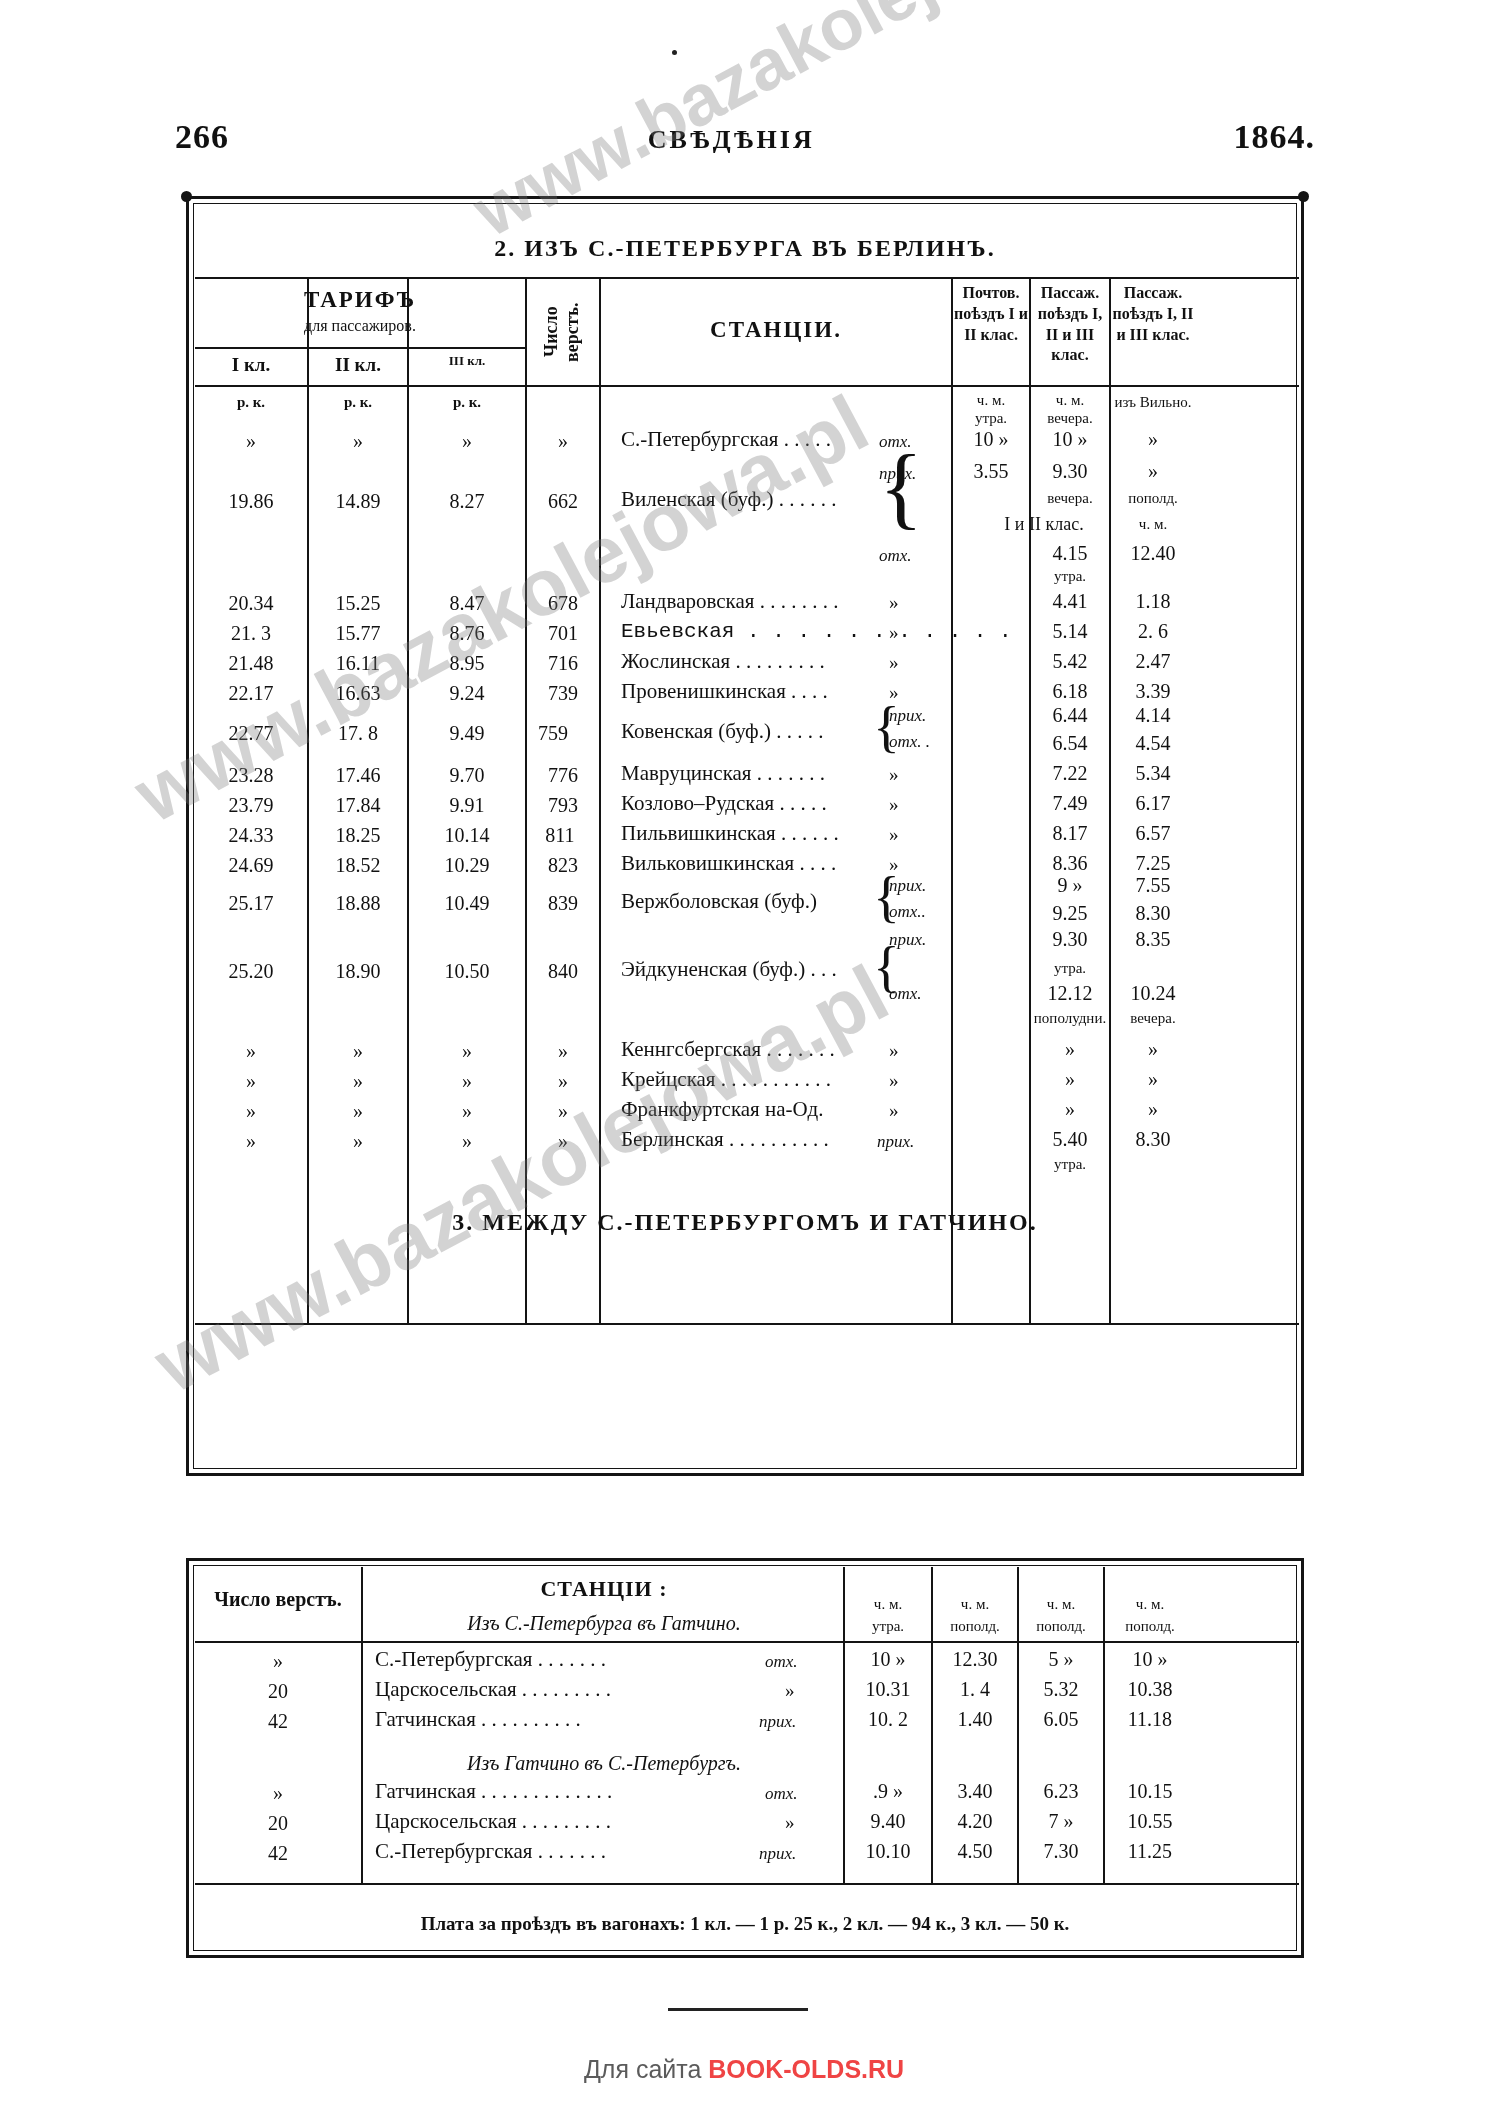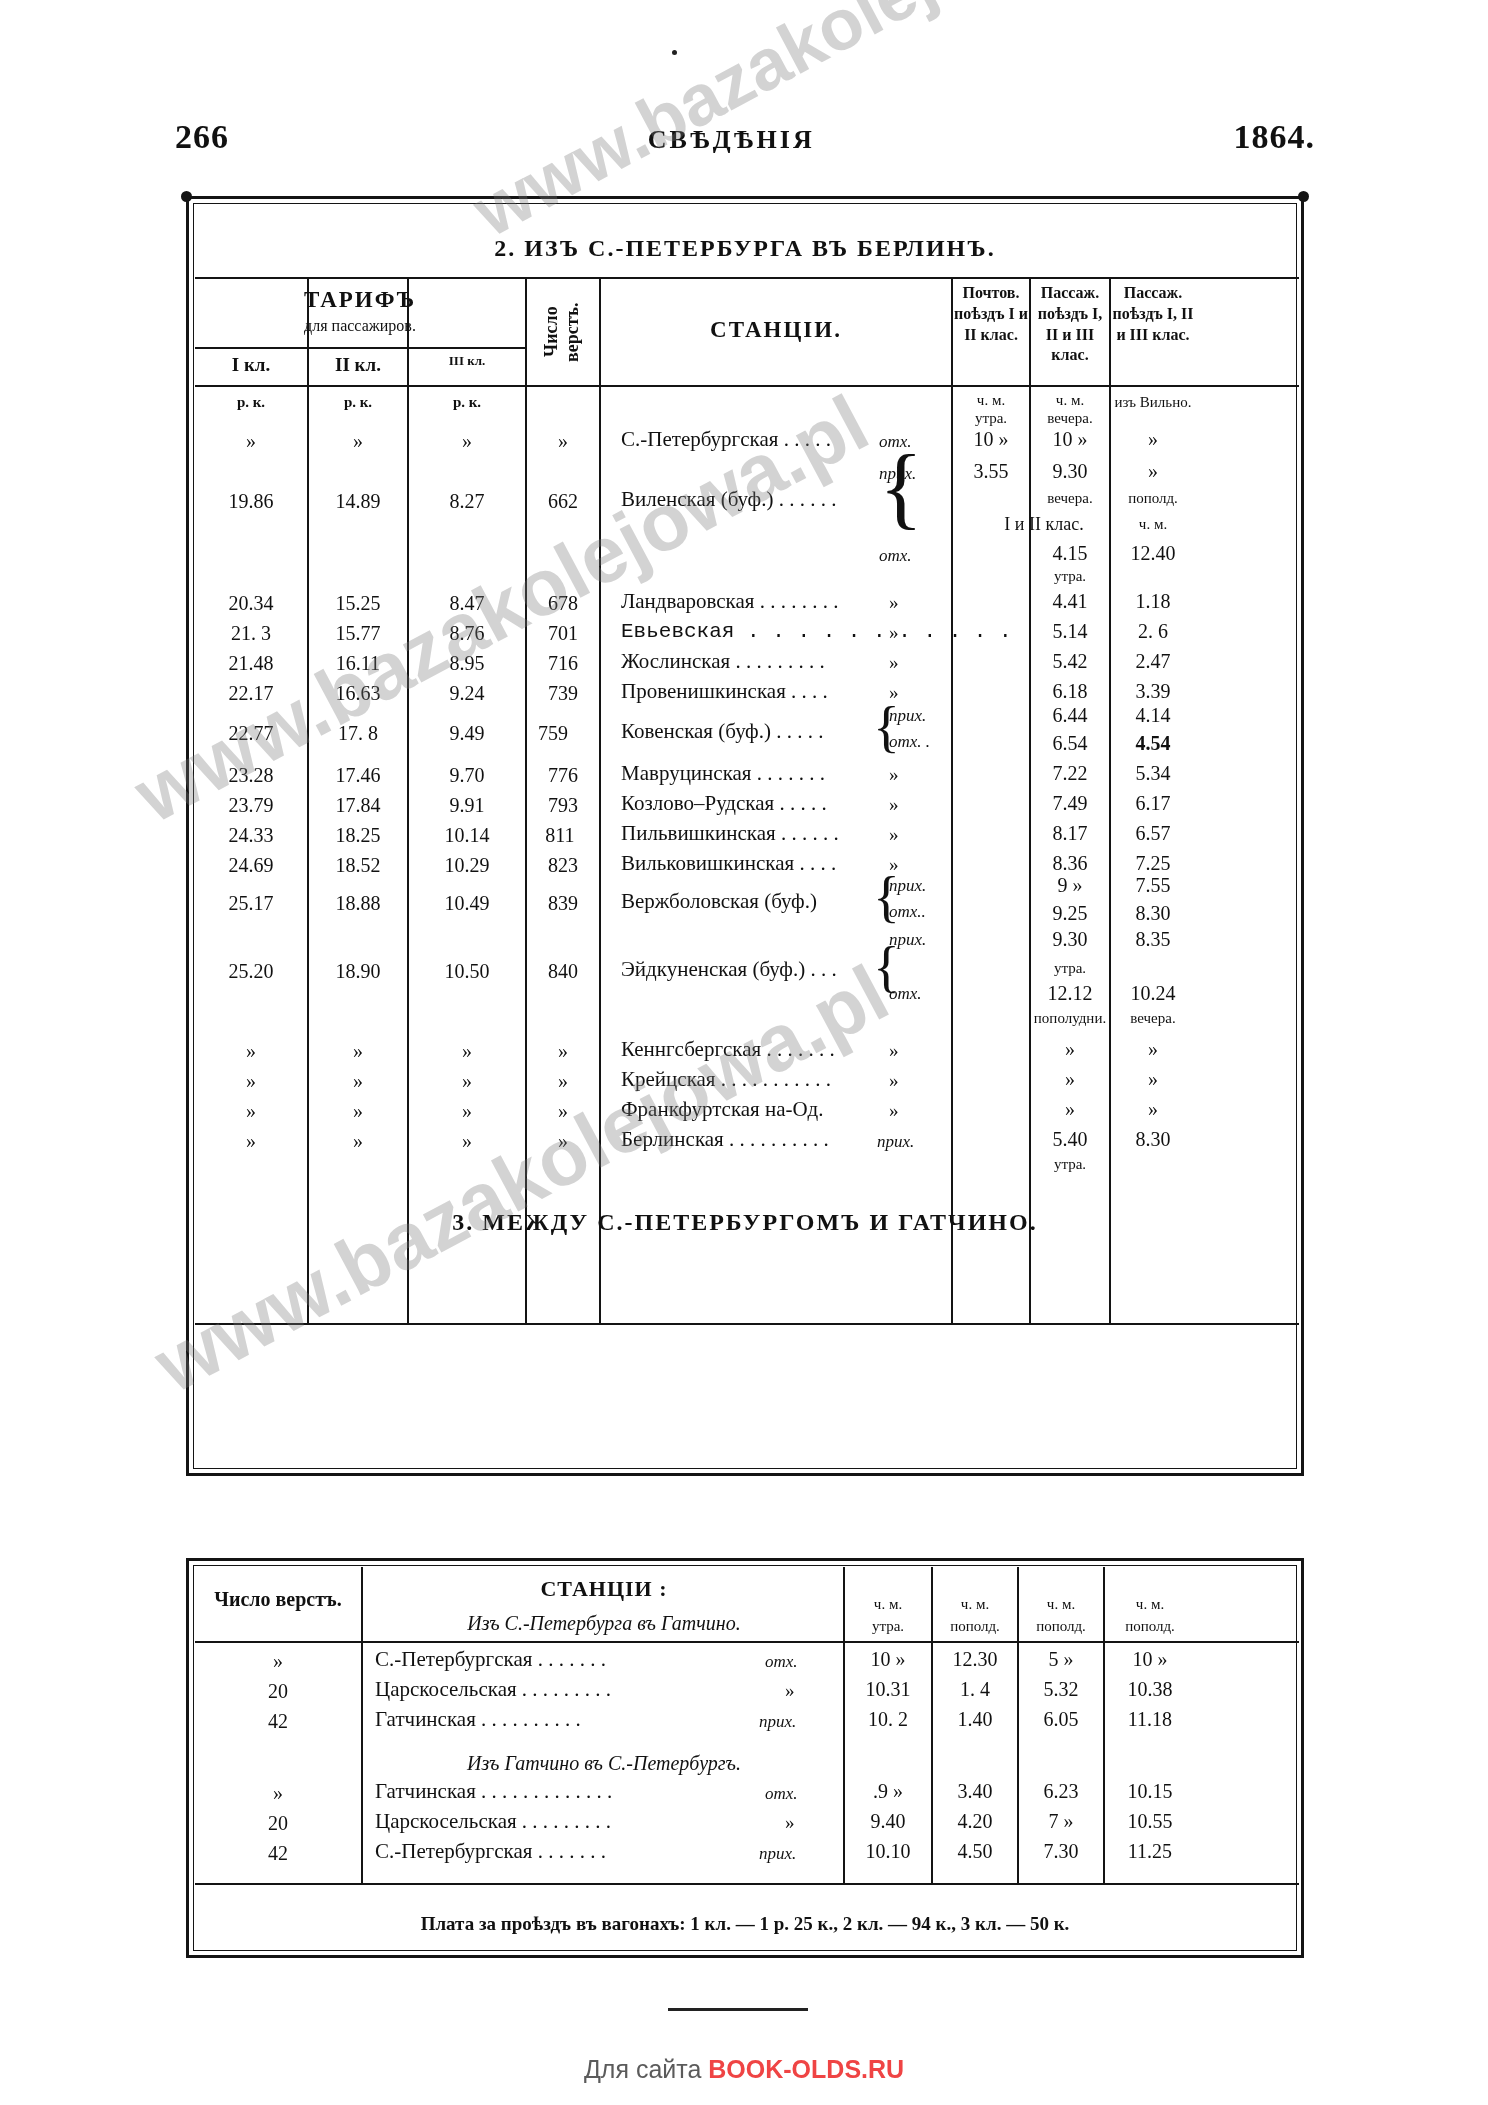--- a/index.html
+++ b/index.html
@@ -313,21 +313,21 @@
     <div class="cell c-center num" style="left:120px; top:524px; width:98px;">17.  8</div>
     <div class="cell c-center num" style="left:220px; top:524px; width:116px;">9.49</div>
     <div class="cell c-center num" style="left:338px; top:524px; width:52px;">759</div>
     <div class="cell station" style="left:432px; top:522px;">Ковенская   (буф.) . . . . .</div>
     <div class="brace" style="left:684px; top:500px; font-size:56px;">{</div>
     <div class="cell ital" style="left:700px; top:508px;">прих.</div>
     <div class="cell ital" style="left:700px; top:534px;">отх. .</div>
     <div class="cell c-center num" style="left:842px; top:506px; width:78px;">6.44</div>
     <div class="cell c-center num" style="left:922px; top:506px; width:84px;">4.14</div>
     <div class="cell c-center num" style="left:842px; top:534px; width:78px;">6.54</div>
-    <div class="cell c-center num" style="left:922px; top:534px; width:84px;font-weight:bold;">4.54</div>
+    <div class="cell c-center num" style="left:922px; top:534px; width:84px;">4.54</div>
 
     <div class="cell c-center num" style="left:6px; top:566px; width:112px;">23.28</div>
     <div class="cell c-center num" style="left:120px; top:566px; width:98px;">17.46</div>
     <div class="cell c-center num" style="left:220px; top:566px; width:116px;">9.70</div>
     <div class="cell c-center num" style="left:338px; top:566px; width:72px;">776</div>
     <div class="cell station" style="left:432px; top:564px;">Мавруцинская . . . . . . .</div>
     <div class="cell" style="left:700px; top:566px; font-size:19px;">»</div>
     <div class="cell c-center num" style="left:842px; top:564px; width:78px;">7.22</div>
     <div class="cell c-center num" style="left:922px; top:564px; width:84px;">5.34</div>
 

